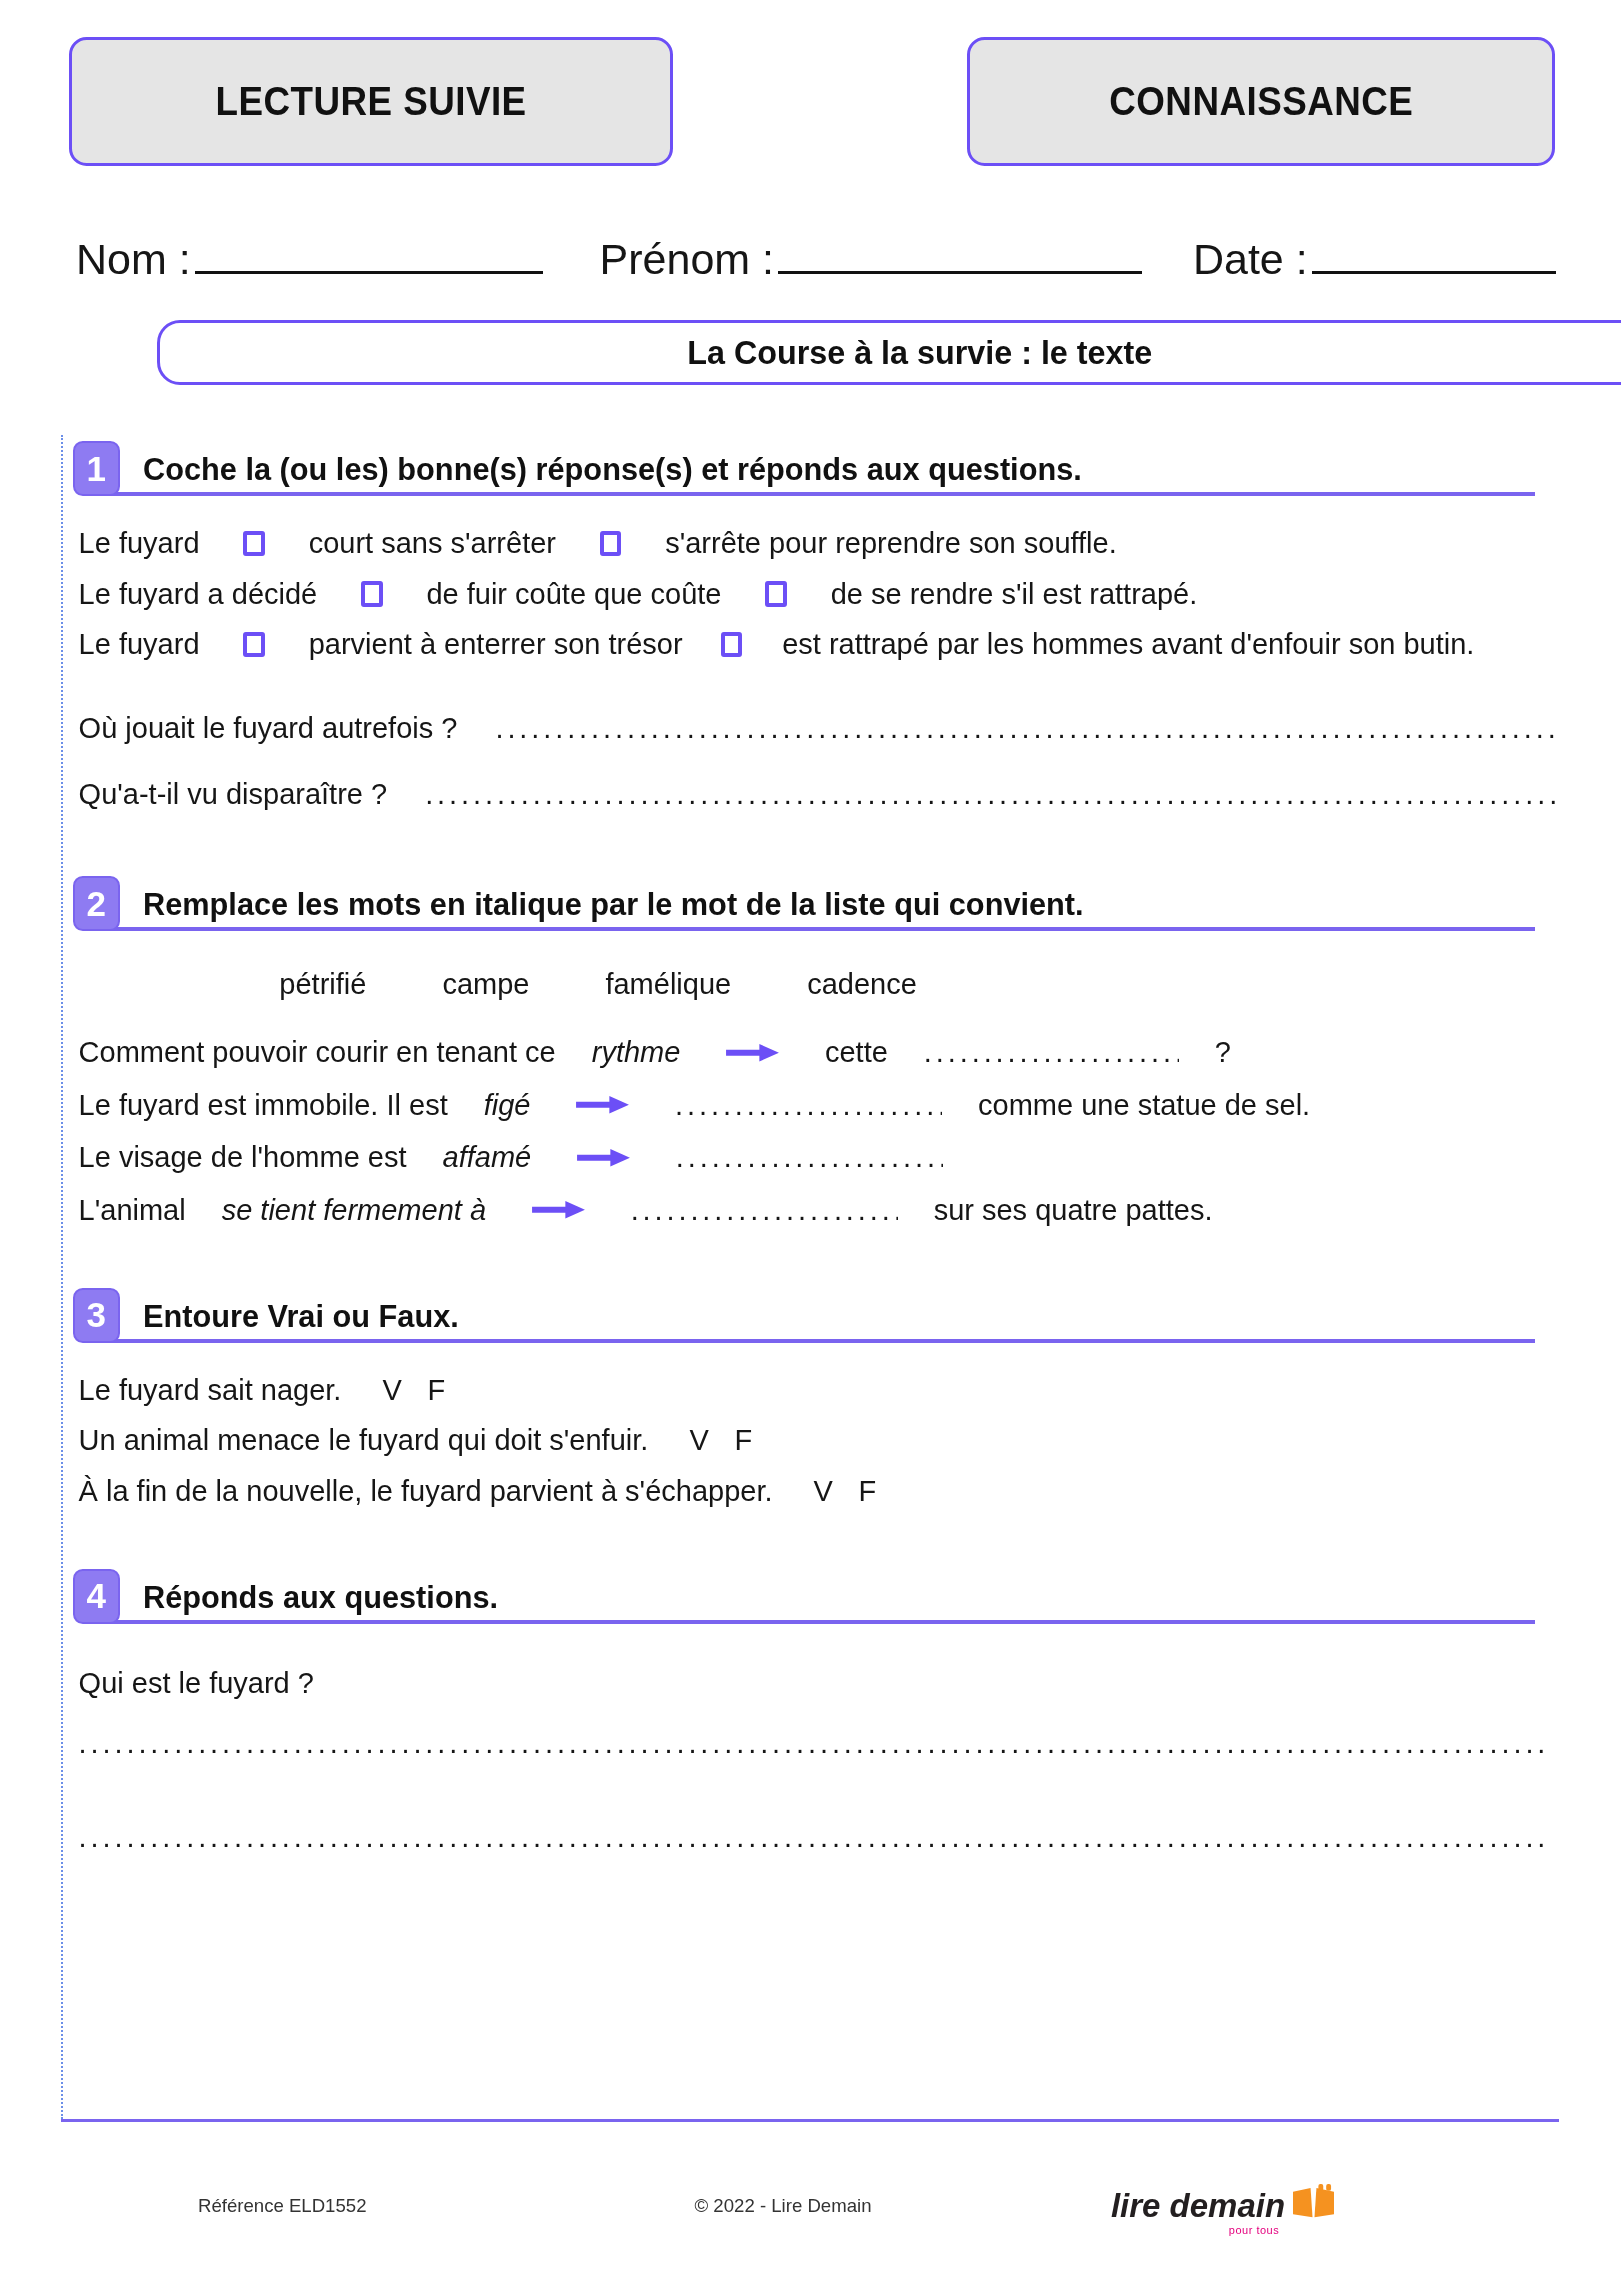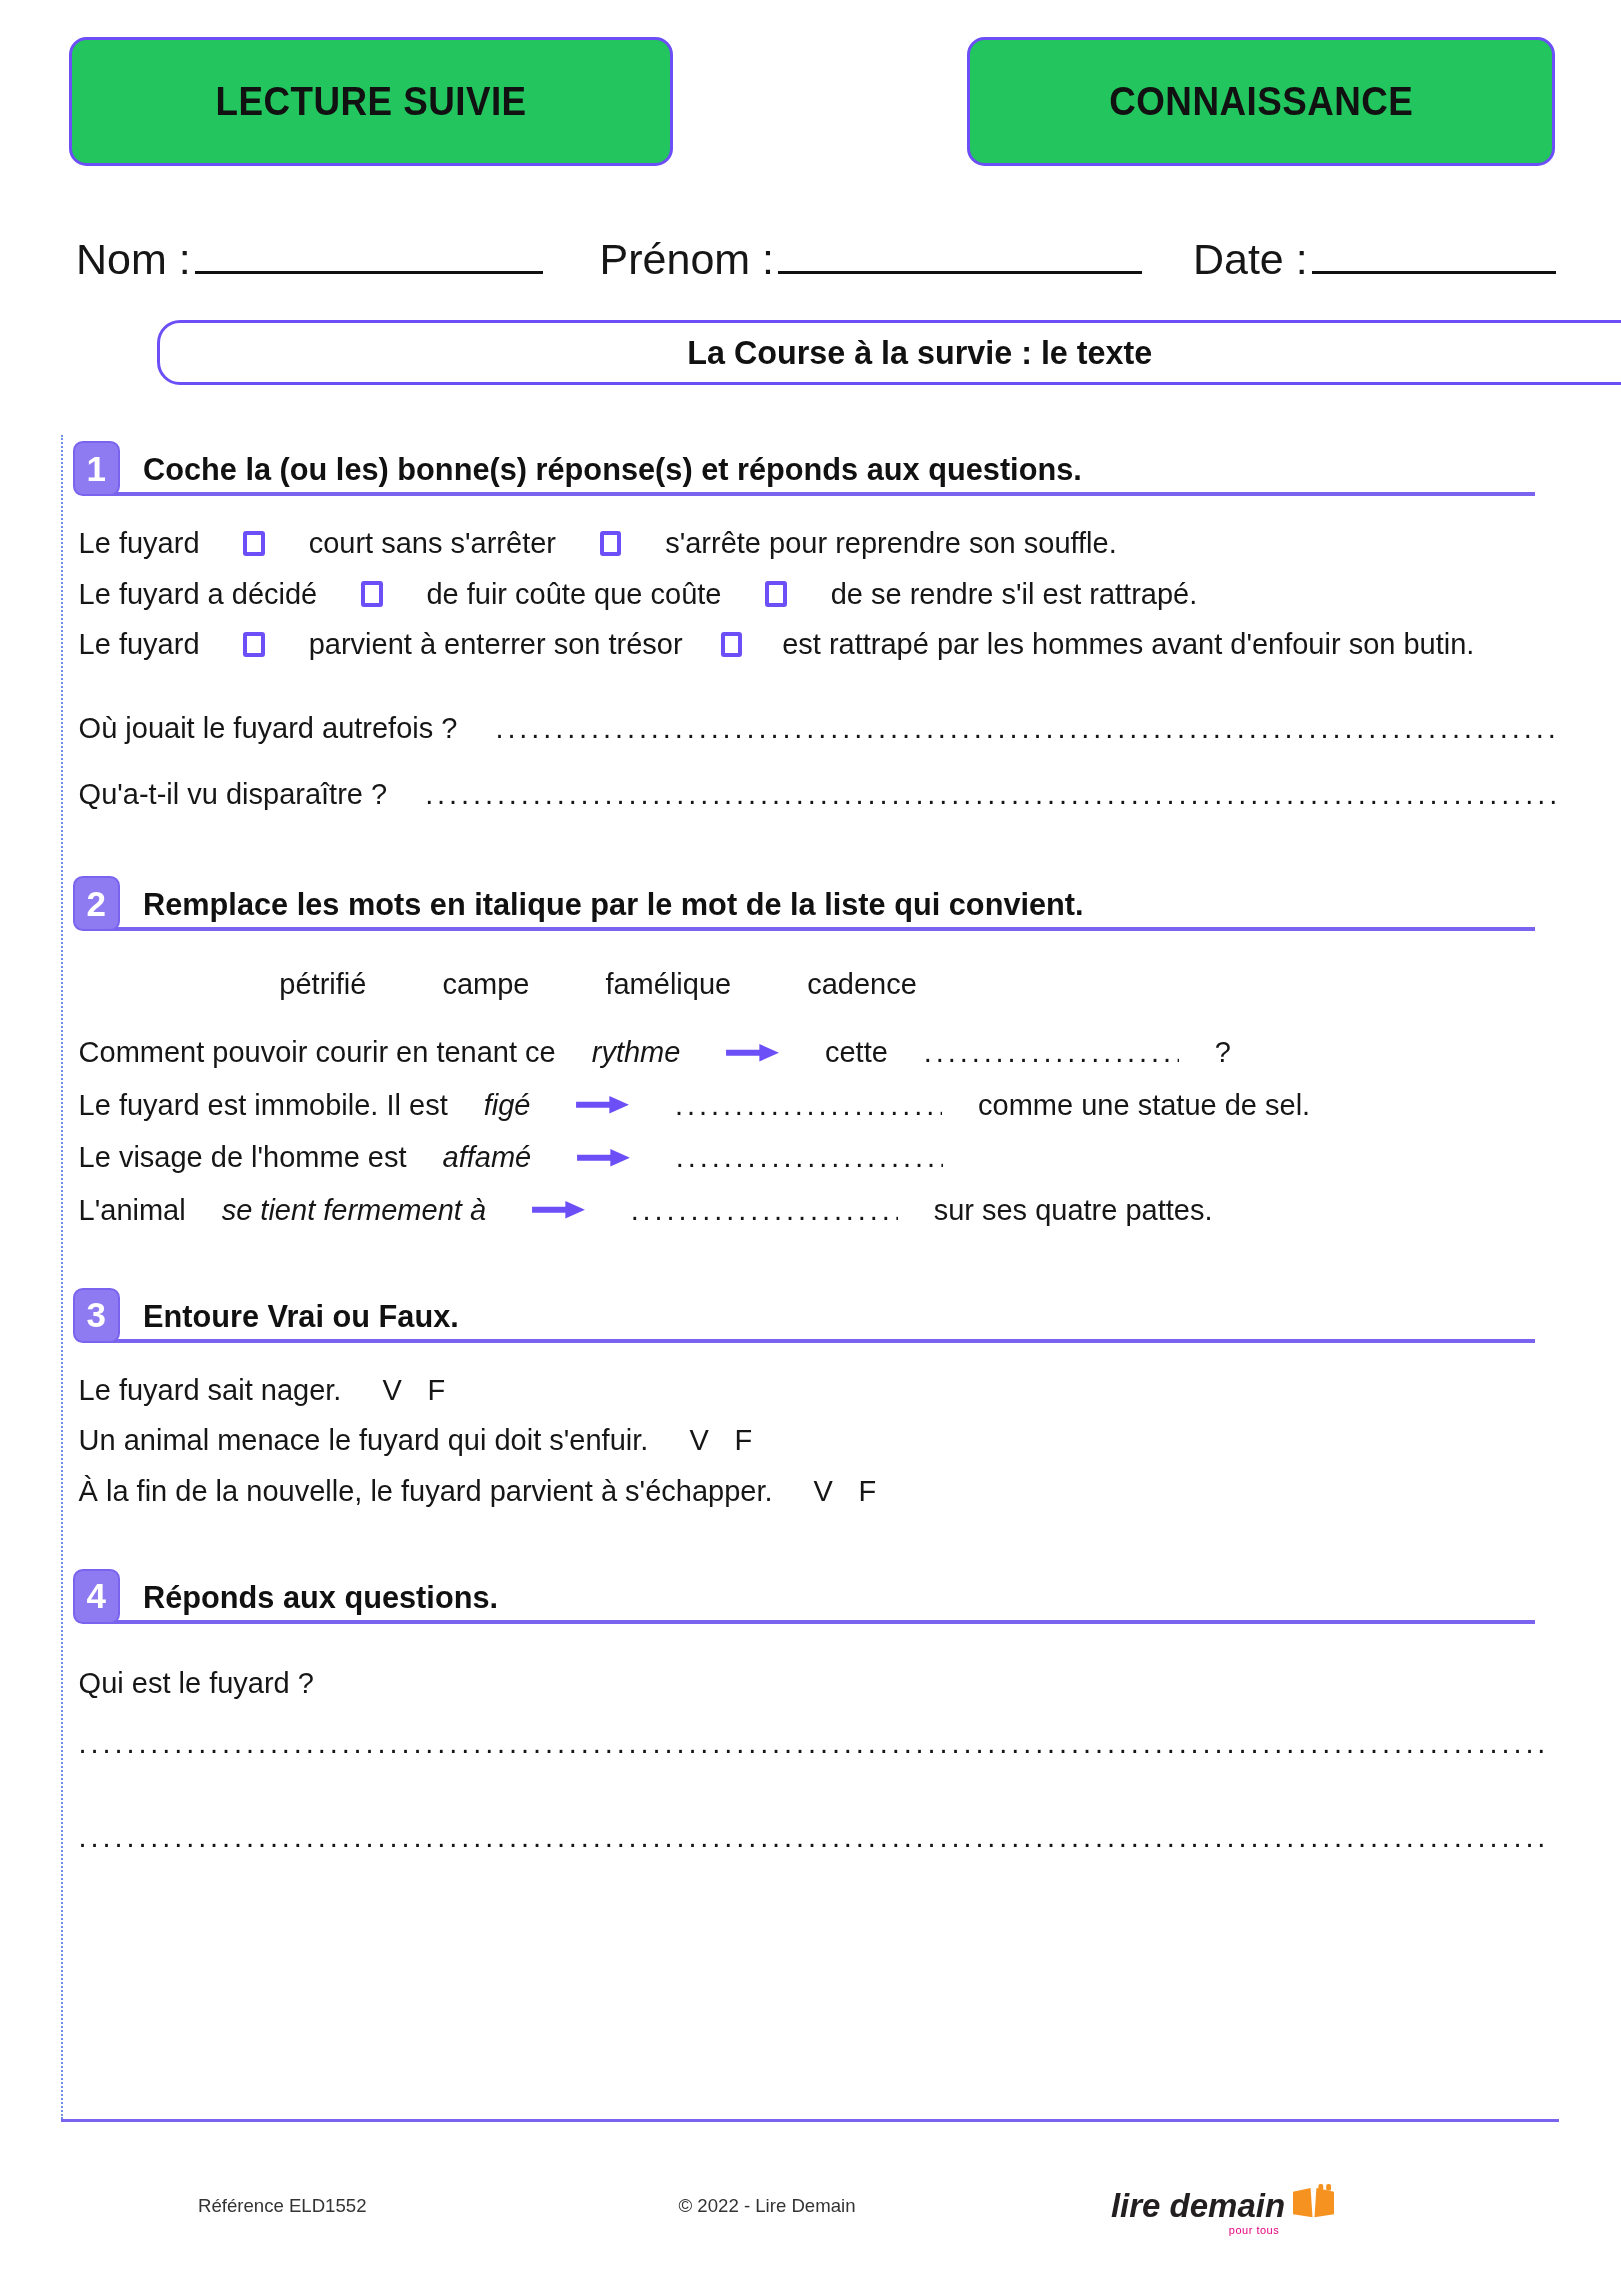--- a/index.html
+++ b/index.html
@@ -31,21 +31,21 @@
     justify-content: space-between;
     align-items: flex-start;
   }
   .pill {
     border: 3.9px solid #6C4FF6;
     border-radius: 17.6px;
     height: 129px;
     display: flex;
     align-items: center;
     justify-content: center;
-    background: #22c55e;
+    background: #e5e5e5;
     box-sizing: border-box;
   }
   .pill-left  { width: 604px; }
   .pill-right { width: 588px; }
   .pill-text {
     font-family: "Liberation Sans", sans-serif;
     font-weight: 700;
     font-size: 40px;
     letter-spacing: 0.5px;
     color: #111111;
@@ -261,20 +261,21 @@
   
   .footer {
     position: absolute;
     top: 2184px;
     left: 61px;
     width: 1500px;
     display: flex;
     align-items: center;
     font-size: 18.6px;
     color: #333333;
+    gap: 16px;
   }
   .foot-ref   { width: 412px; padding-left: 137px; box-sizing: border-box; }
   .foot-copy  { width: 588px; text-align: center; }
   .foot-logo  { flex: 1 1 auto; display: flex; justify-content: flex-end; padding-right: 225px; align-items: center; }
   .logo-wrap { display: flex; align-items: center; gap: 5.9px; }
   .logo-text {
     font-weight: 700;
     font-style: italic;
     font-size: 33px;
     color: #231f20;

